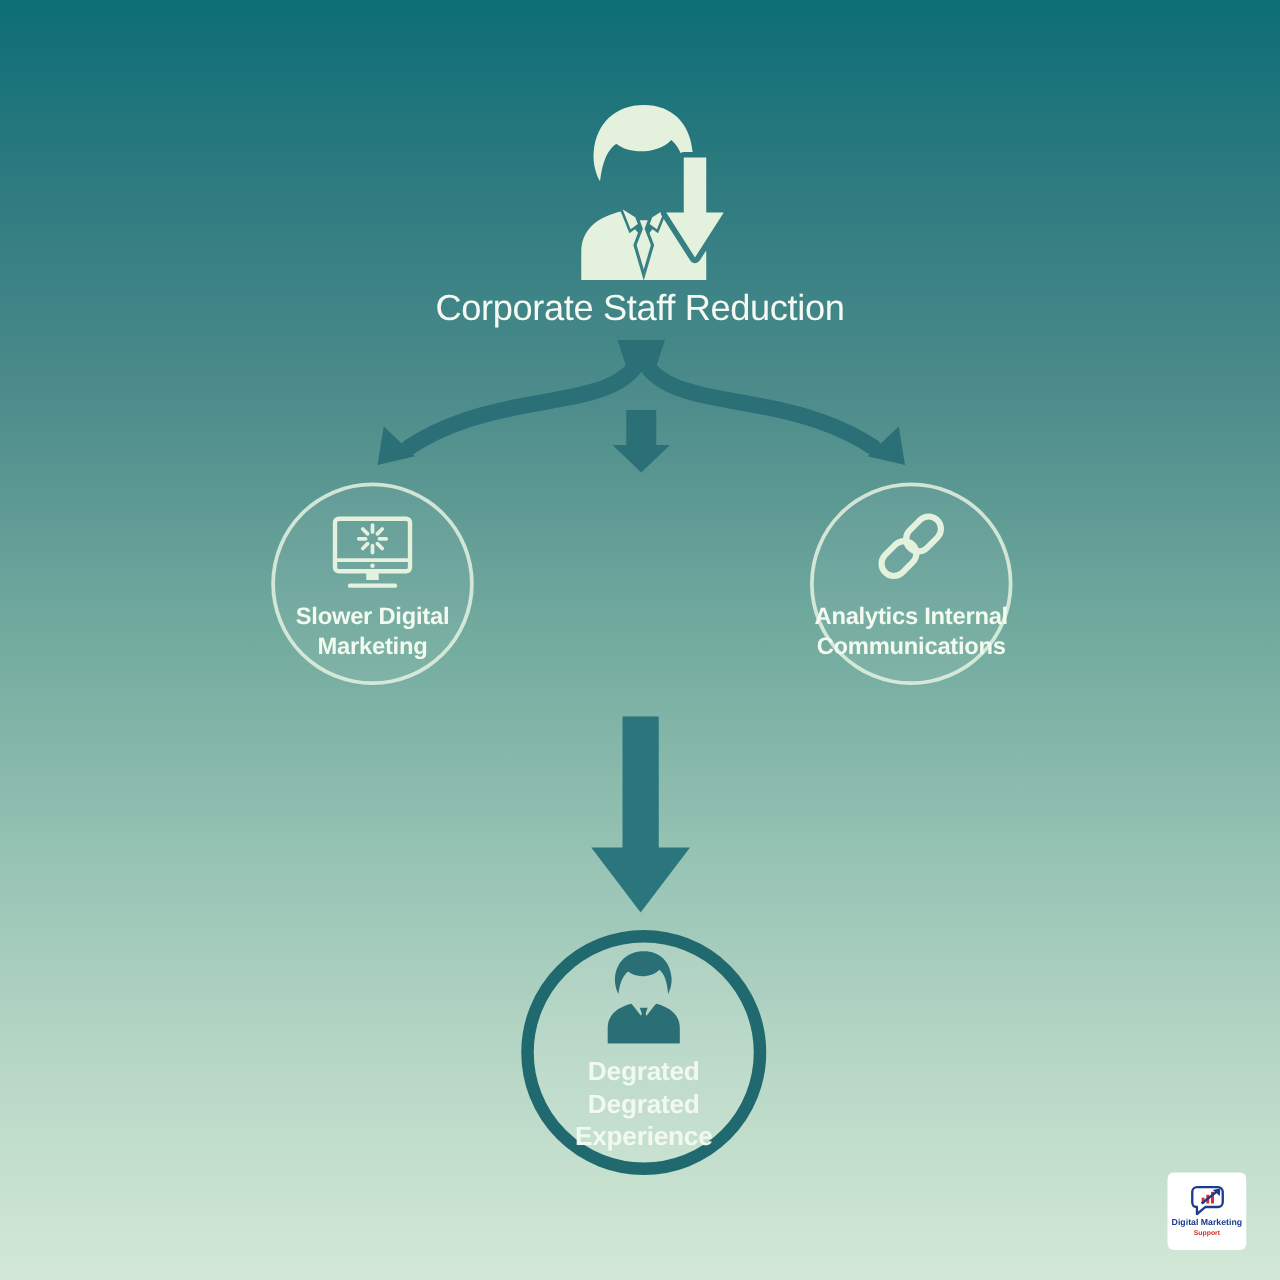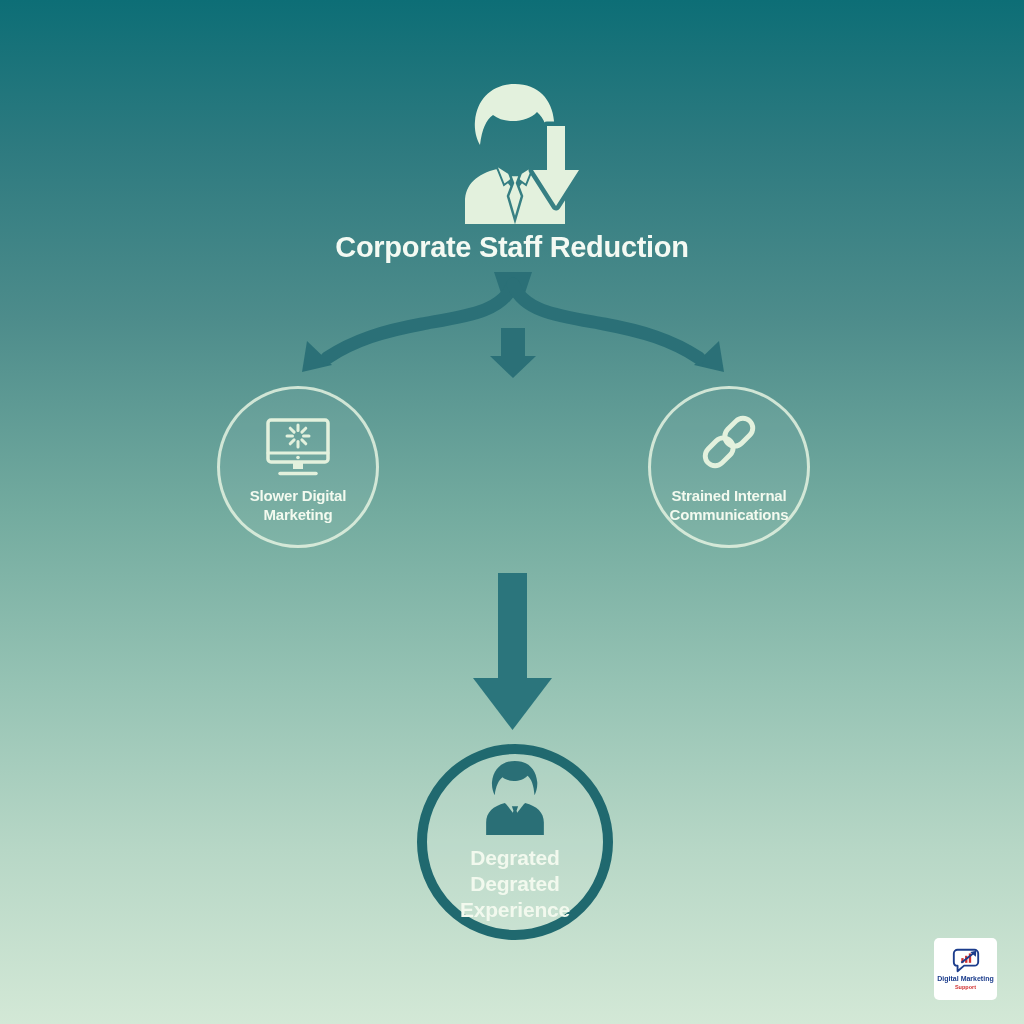--- a/index.html
+++ b/index.html
@@ -6,34 +6,34 @@
   .canvas{
     position:relative;width:1024px;height:1024px;overflow:hidden;
     font-family:"Liberation Sans",sans-serif;
     background:linear-gradient(to bottom,
       #0d6e76 0%, #2f7b80 15%, #4d8c8b 31%, #73ab9f 50%,
       #96c3b4 67%, #b7d7c6 83%, #d3e8d6 100%);
   }
   .abs{position:absolute;}
   .title{
     left:0;top:231px;width:100%;text-align:center;margin:0;
-    font-size:29px;font-weight:700;letter-spacing:-0.3px;color:#f4faf3;
+    font-size:29px;font-weight:400;letter-spacing:-0.3px;color:#f4faf3;
   }
   .circle{
     box-sizing:border-box;border-radius:50%;
     display:flex;flex-direction:column;align-items:center;justify-content:center;
     text-align:center;
   }
   .cause{
     width:162px;height:162px;
     border:3px solid rgba(228,242,224,0.85);
     background:rgba(255,255,255,0.05);
   }
   .cause .icon-wrap{height:66px;display:flex;align-items:flex-end;justify-content:center;margin-bottom:11px;}
-  .cause-label{font-size:15px;font-weight:700;line-height:1.22;color:#f3faef;letter-spacing:-0.2px;}
+  .cause-label{font-size:19px;font-weight:700;line-height:1.22;color:#f3faef;letter-spacing:-0.2px;}
   .outcome{
     width:196px;height:196px;
     border:10px solid #20696f;
     background:rgba(235,248,238,0.12);
   }
   .outcome .icon-wrap{height:74px;display:flex;align-items:flex-end;justify-content:center;margin-bottom:10px;}
   .outcome-label{font-size:21px;font-weight:700;line-height:1.25;color:#f2f9ee;letter-spacing:-0.2px;}
   .logo{
     left:934px;top:938px;width:63px;height:62px;background:#ffffff;border-radius:5px;
     display:flex;flex-direction:column;align-items:center;justify-content:center;
@@ -117,21 +117,21 @@
   <div class="abs circle cause" style="left:648px;top:386px;">
     <div class="icon-wrap">
       <svg width="68" height="68" viewBox="0 0 76 76">
         <g fill="none" stroke="#e3f1dd" stroke-width="5.5" transform="rotate(-45 38 38)">
           <rect x="5" y="27" width="35" height="22" rx="11"></rect>
           <rect x="36" y="27" width="35" height="22" rx="11"></rect>
         </g>
       </svg>
     </div>
     <div class="cause-label">
-      <div>Strained Internal</div>
+      <div>Analytics Internal</div>
       <div>Communications</div>
     </div>
   </div>
 
   <svg class="abs" style="left:470px;top:573px;" width="85" height="158" viewBox="0 0 85 158">
     <g fill="#2b757c">
       <rect x="28" y="0" width="29" height="108"></rect>
       <polygon points="3,105 82,105 42.5,157"></polygon>
     </g>
   </svg>

